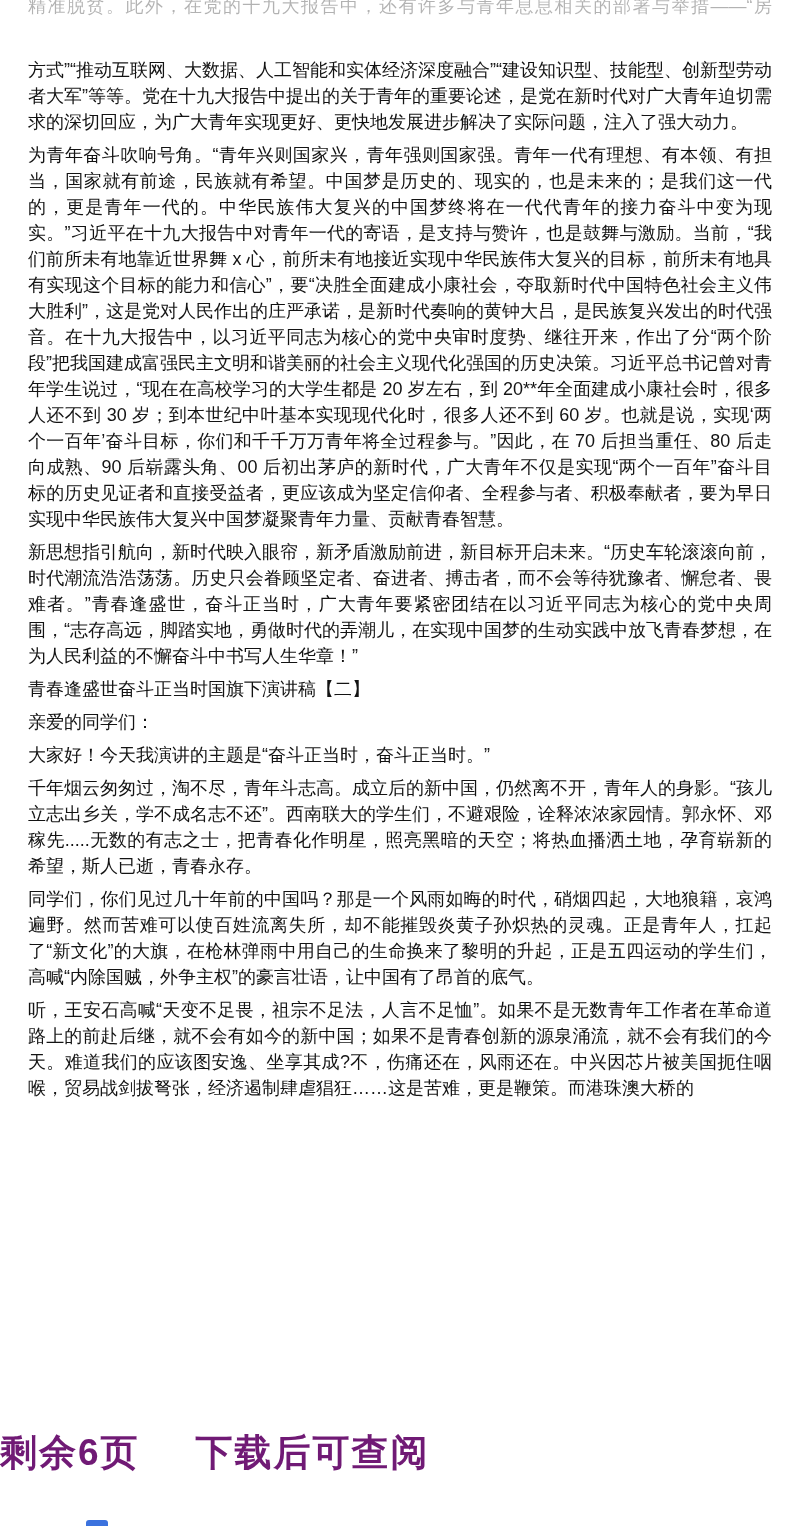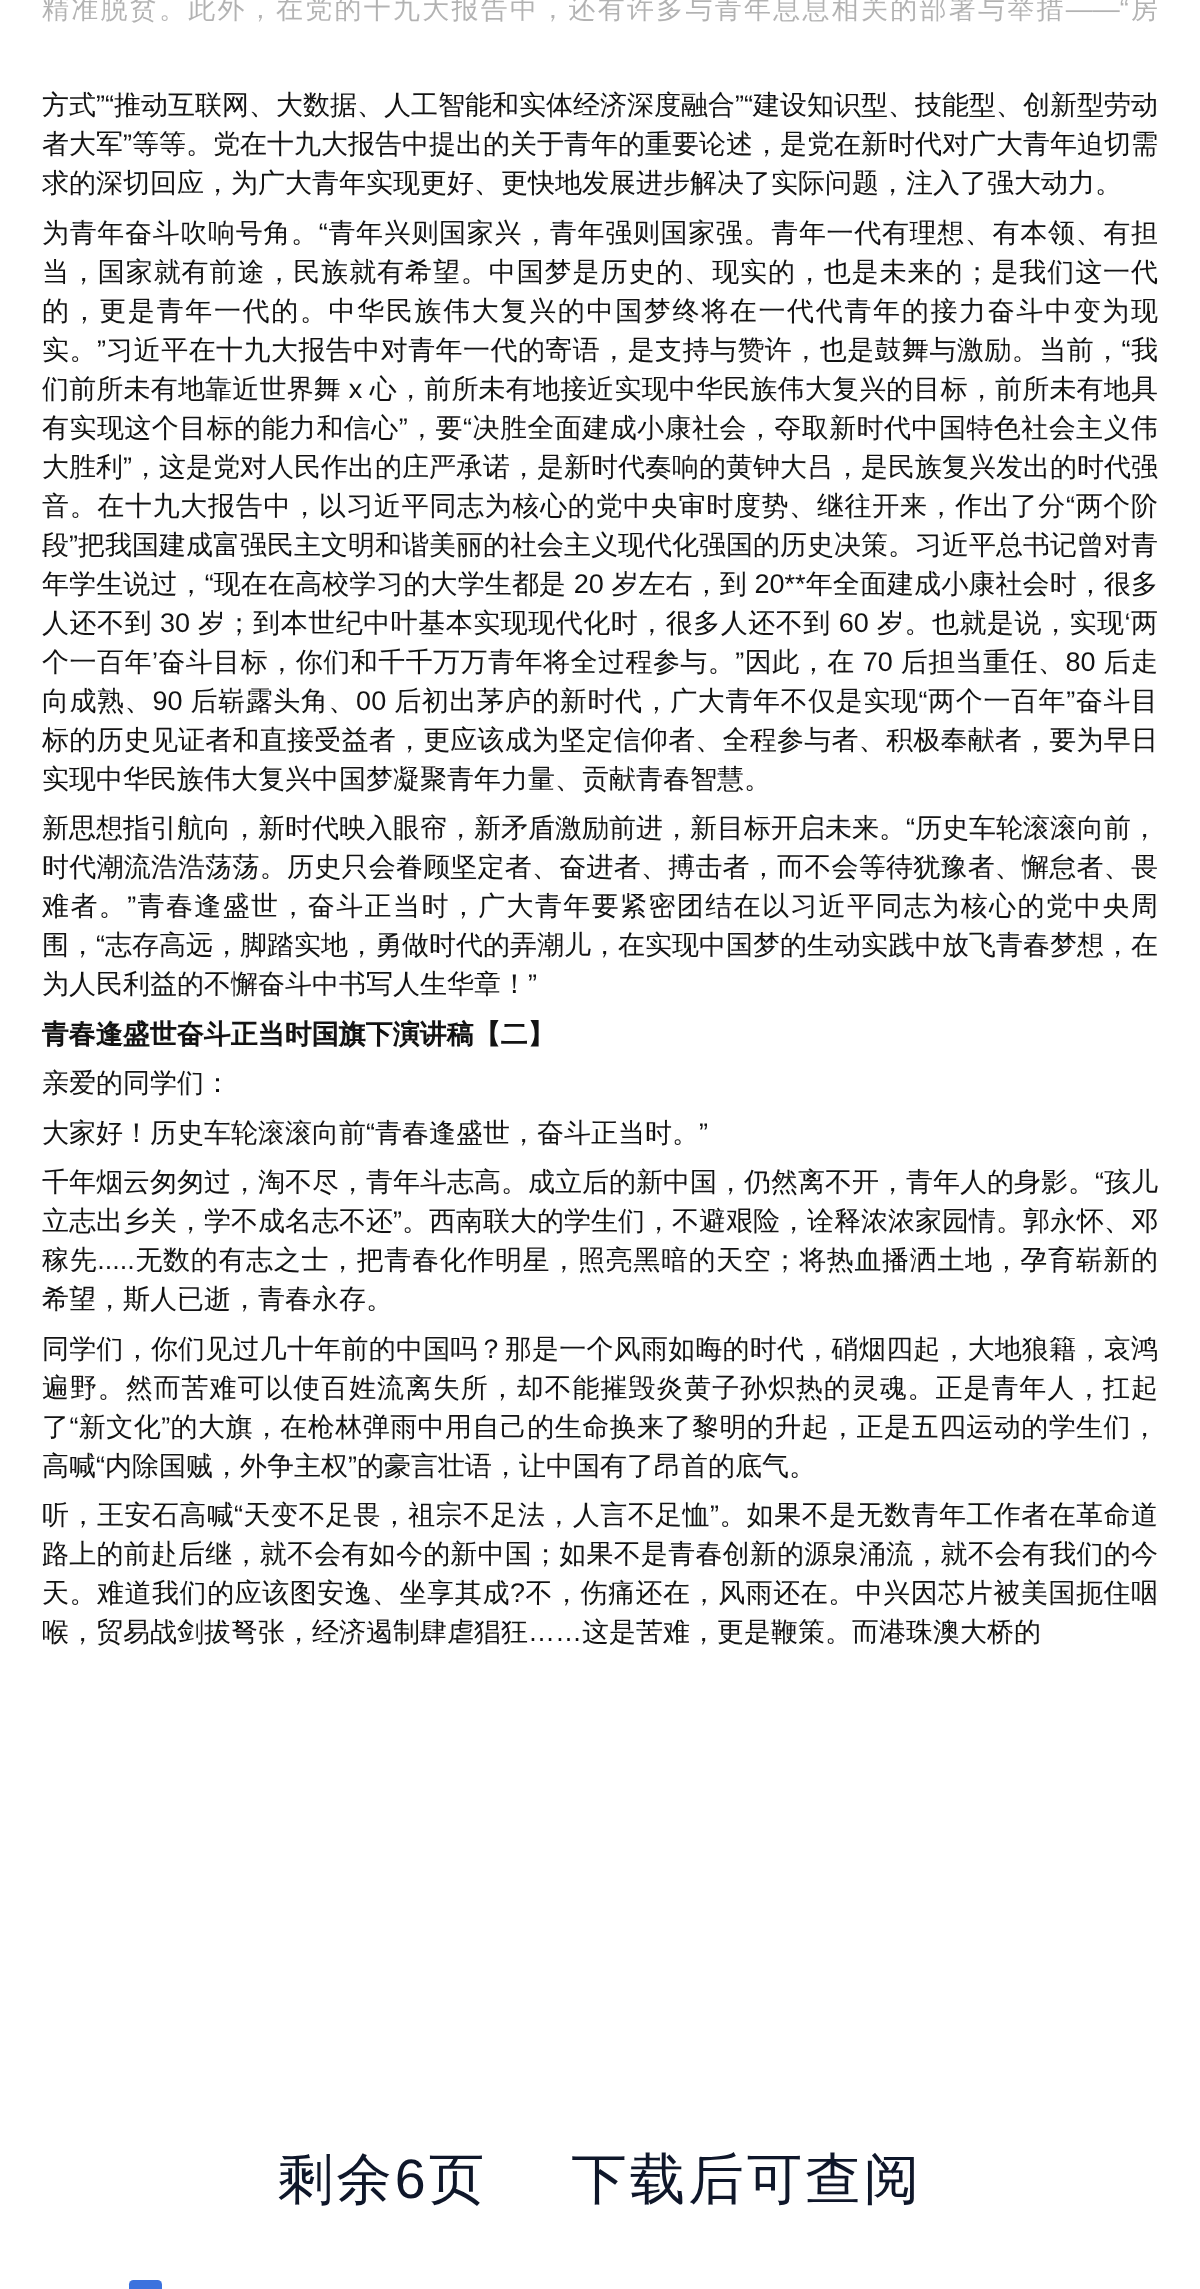--- a/index.html
+++ b/index.html
@@ -16,30 +16,29 @@
     color: #131313;
     font-size: 18px;
     line-height: 26px;
     text-align: justify;
   }
   .doc p { margin: 0 0 7px 0; }
   .line { text-align: justify; text-align-last: justify; }
   .top-partial { margin-top: -7px; }
   .cut-line { opacity: 0.32; }
   .page-gap { height: 38px; }
-  .heading { font-weight: 700; margin: 0 0 7px 0; }
+  .heading { font-weight: 400; margin: 0 0 7px 0; }
   .footer-promo {
     position: absolute;
     left: 0;
     top: 1428px;
     width: 100%;
-    text-align: center;
-    font-weight: 400;
+    font-weight: 700;
     font-size: 37px;
-    color: #0f172a;
+    color: #701a75;
     letter-spacing: 2px;
   }
   .footer-promo .gap { display: inline-block; width: 56px; }
   .peek {
     position: absolute;
     left: 86px;
     bottom: 0;
     width: 22px;
     height: 6px;
     background: #3b72de;
@@ -57,21 +56,21 @@
 
   <div class="page-gap"></div>
 
   <p>方式”“推动互联网、大数据、人工智能和实体经济深度融合”“建设知识型、技能型、创新型劳动者大军”等等。党在十九大报告中提出的关于青年的重要论述，是党在新时代对广大青年迫切需求的深切回应，为广大青年实现更好、更快地发展进步解决了实际问题，注入了强大动力。</p>
   <p>为青年奋斗吹响号角。“青年兴则国家兴，青年强则国家强。青年一代有理想、有本领、有担当，国家就有前途，民族就有希望。中国梦是历史的、现实的，也是未来的；是我们这一代的，更是青年一代的。中华民族伟大复兴的中国梦终将在一代代青年的接力奋斗中变为现实。”习近平在十九大报告中对青年一代的寄语，是支持与赞许，也是鼓舞与激励。当前，“我们前所未有地靠近世界舞 x 心，前所未有地接近实现中华民族伟大复兴的目标，前所未有地具有实现这个目标的能力和信心”，要“决胜全面建成小康社会，夺取新时代中国特色社会主义伟大胜利”，这是党对人民作出的庄严承诺，是新时代奏响的黄钟大吕，是民族复兴发出的时代强音。在十九大报告中，以习近平同志为核心的党中央审时度势、继往开来，作出了分“两个阶段”把我国建成富强民主文明和谐美丽的社会主义现代化强国的历史决策。习近平总书记曾对青年学生说过，“现在在高校学习的大学生都是 20 岁左右，到 20**年全面建成小康社会时，很多人还不到 30 岁；到本世纪中叶基本实现现代化时，很多人还不到 60 岁。也就是说，实现‘两个一百年’奋斗目标，你们和千千万万青年将全过程参与。”因此，在 70 后担当重任、80 后走向成熟、90 后崭露头角、00 后初出茅庐的新时代，广大青年不仅是实现“两个一百年”奋斗目标的历史见证者和直接受益者，更应该成为坚定信仰者、全程参与者、积极奉献者，要为早日实现中华民族伟大复兴中国梦凝聚青年力量、贡献青春智慧。</p>
   <p>新思想指引航向，新时代映入眼帘，新矛盾激励前进，新目标开启未来。“历史车轮滚滚向前，时代潮流浩浩荡荡。历史只会眷顾坚定者、奋进者、搏击者，而不会等待犹豫者、懈怠者、畏难者。”青春逢盛世，奋斗正当时，广大青年要紧密团结在以习近平同志为核心的党中央周围，“志存高远，脚踏实地，勇做时代的弄潮儿，在实现中国梦的生动实践中放飞青春梦想，在为人民利益的不懈奋斗中书写人生华章！”</p>
 
   <p class="heading">青春逢盛世奋斗正当时国旗下演讲稿【二】</p>
 
   <p>亲爱的同学们：</p>
-  <p>大家好！历史车轮滚滚向前“青春逢盛世，奋斗正当时。”</p>
+  <p>大家好！今天我演讲的主题是“奋斗正当时，奋斗正当时。”</p>
   <p>千年烟云匆匆过，淘不尽，青年斗志高。成立后的新中国，仍然离不开，青年人的身影。“孩儿立志出乡关，学不成名志不还”。西南联大的学生们，不避艰险，诠释浓浓家园情。郭永怀、邓稼先.....无数的有志之士，把青春化作明星，照亮黑暗的天空；将热血播洒土地，孕育崭新的希望，斯人已逝，青春永存。</p>
   <p>同学们，你们见过几十年前的中国吗？那是一个风雨如晦的时代，硝烟四起，大地狼籍，哀鸿遍野。然而苦难可以使百姓流离失所，却不能摧毁炎黄子孙炽热的灵魂。正是青年人，扛起了“新文化”的大旗，在枪林弹雨中用自己的生命换来了黎明的升起，正是五四运动的学生们，高喊“内除国贼，外争主权”的豪言壮语，让中国有了昂首的底气。</p>
   <p>听，王安石高喊“天变不足畏，祖宗不足法，人言不足恤”。如果不是无数青年工作者在革命道路上的前赴后继，就不会有如今的新中国；如果不是青春创新的源泉涌流，就不会有我们的今天。难道我们的应该图安逸、坐享其成?不，伤痛还在，风雨还在。中兴因芯片被美国扼住咽喉，贸易战剑拔弩张，经济遏制肆虐猖狂……这是苦难，更是鞭策。而港珠澳大桥的</p>
 
 </div>
 
 <div class="footer-promo">
   <span>剩余6页</span><span class="gap"></span><span>下载后可查阅</span>
 </div>
 

